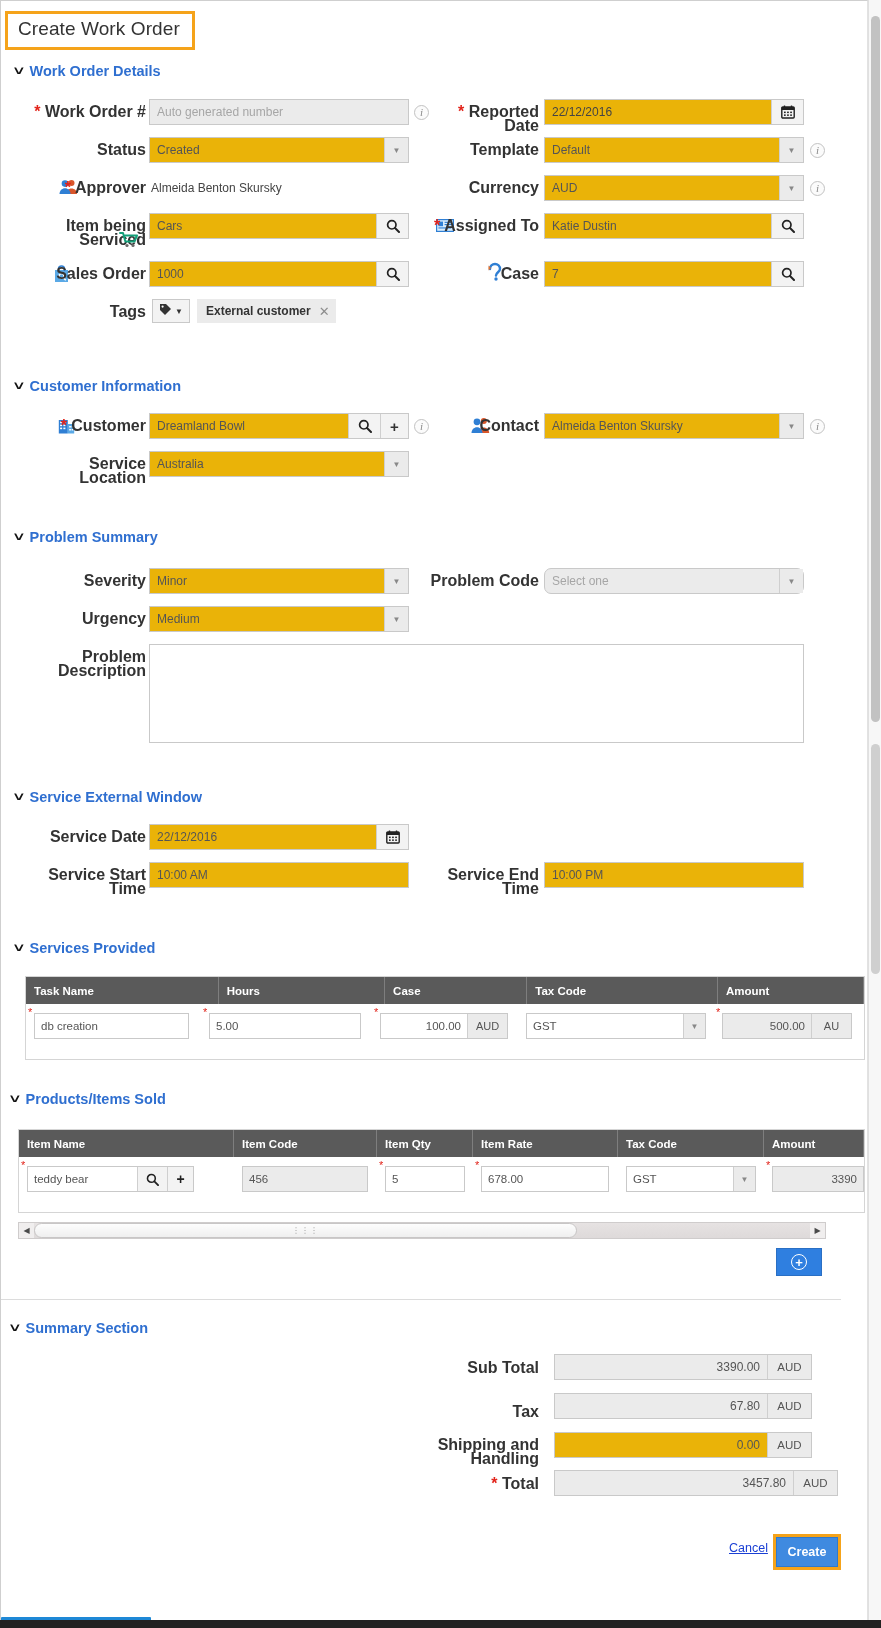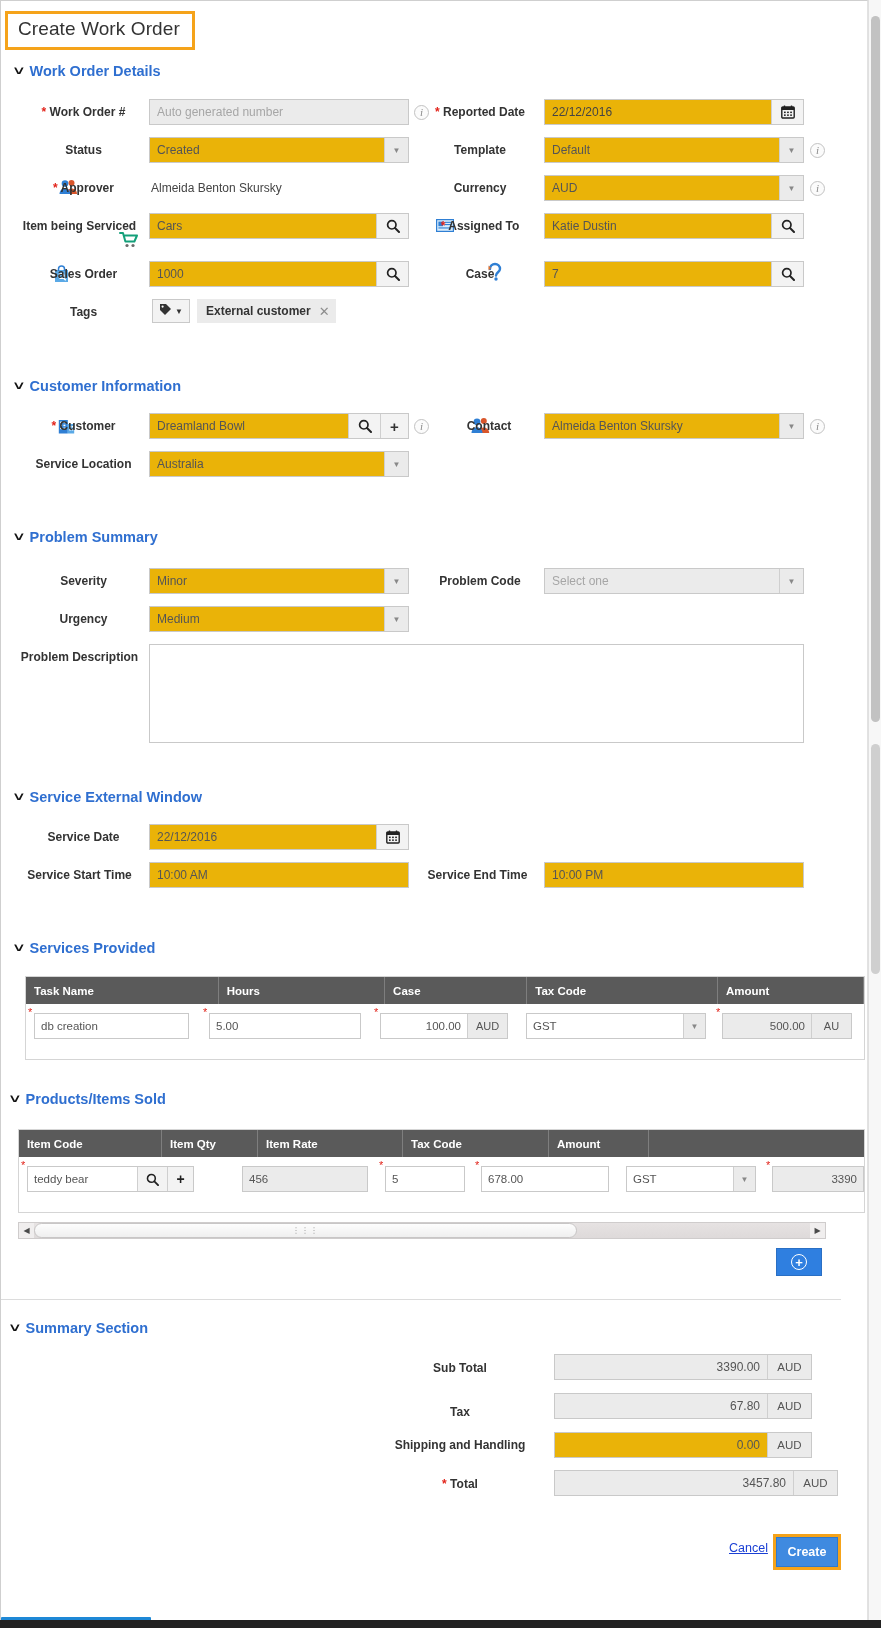--- a/index.html
+++ b/index.html
@@ -51,23 +51,23 @@
     color: #111;
     font-size: 13px;
     font-weight: bold;
     line-height: 1;
     transform: scaleX(1.35) translateY(-1px);
     display: inline-block;
   }
   
   .lbl {
     position: absolute;
-    text-align: center;
+    text-align: right;
     font-weight: bold;
-    font-size: 12px;
+    font-size: 16px;
     color: #333;
     line-height: 14px;
   }
   .req { color: #e2231a; font-weight: bold; }
   .val-static {
     position: absolute;
     font-size: 12px;
     color: #444;
     line-height: 14px;
   }
@@ -586,21 +586,21 @@
     <span>Urgency</span>
   </div>
   <div class="fld" style="left:148px; top:605px; width:260px;">
     <span class="txt">Medium</span>
     <span class="caret">▼</span>
   </div>
 
   <div class="lbl" style="left:420px; top:573px; width:118px;">
     <span>Problem Code</span>
   </div>
-  <div class="fld readonly" style="left:543px; top:567px; width:260px;">
+  <div class="fld readonly" style="left:543px; top:567px; width:260px;border-radius:7px;">
     <span class="txt ph">Select one</span>
     <span class="caret">▼</span>
   </div>
 
   <div class="lbl" style="left:12px; top:649px; width:133px;">
     <span>Problem Description</span>
   </div>
   <div class="area" style="left:148px; top:643px; width:655px; height:99px;"></div>
 
   <div class="section-head" style="left:14px; top:788px;">
@@ -694,20 +694,21 @@
     </div>
   </div>
 
   <div class="section-head" style="left:10px; top:1090px;">
     <span class="chev">˅</span>
     <span>Products/Items Sold</span>
   </div>
 
   <div class="grid" style="left:17px; top:1128px; width:847px; height:84px;">
     <div class="hrow">
+      <div class="hc" style="width:215px;">Item Name</div>
       <div class="hc" style="width:143px;">Item Code</div>
       <div class="hc" style="width:96px;">Item Qty</div>
       <div class="hc" style="width:145px;">Item Rate</div>
       <div class="hc" style="width:146px;">Tax Code</div>
       <div class="hc" style="width:100px;">Amount</div>
     </div>
     <div class="brow">
       <div class="bc" style="width:215px;">
         <span class="star">*</span>
         <div class="cell-input" style="width:167px;">

